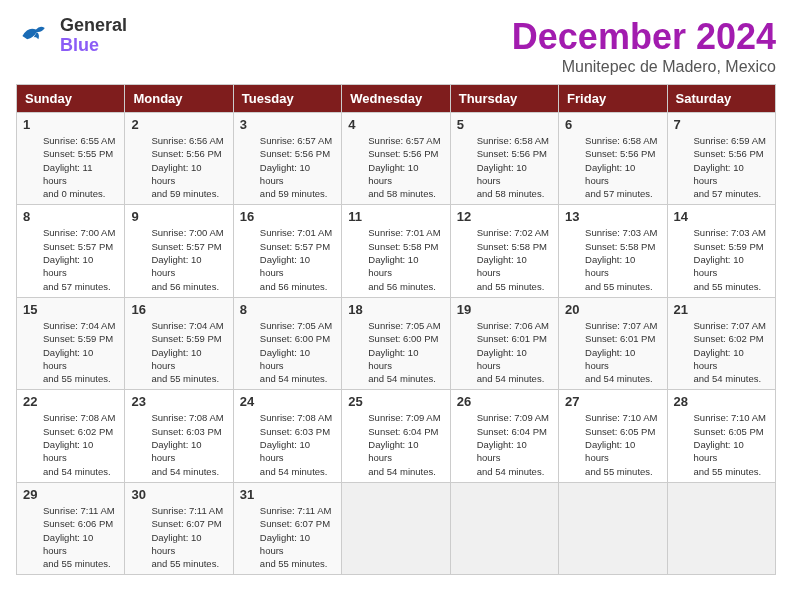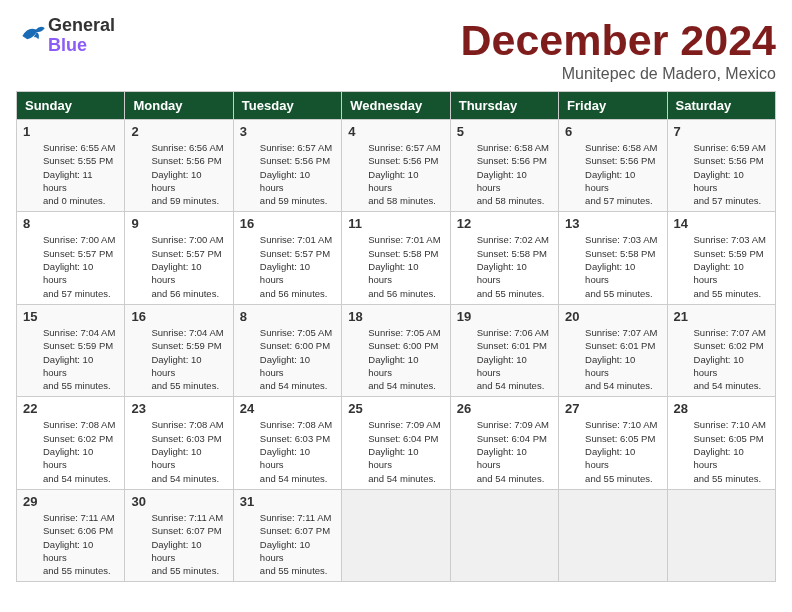--- a/index.html
+++ b/index.html
@@ -12,52 +12,52 @@
     }
     .header-area {
       display: flex;
       justify-content: space-between;
       align-items: flex-start;
       margin-bottom: 8px;
     }
     .logo {
       display: flex;
       align-items: center;
-      gap: 0;
+      gap: 12px;
     }
     .logo-text {
       font-size: 18px;
       font-weight: bold;
       line-height: 1.1;
     }
     .logo-text .general { color: #333; }
     .logo-text .blue { color: #8b5cf6; }
     .logo-bird {
       width: 32px;
       height: 32px;
     }
     .title-area {
       text-align: right;
     }
     .month-title {
-      font-size: 43px;
-      font-weight: bold;
-      color: #7f1d1d;
+      font-size: 36px;
+      font-weight: bold;
+      color: #a21caf;
     }
     .location-title {
       font-size: 16px;
       color: #555;
     }
     .calendar-table {
       width: 100%;
       border-collapse: collapse;
       font-size: 11px;
     }
     .calendar-table thead tr th {
-      background-color: #14532d;
+      background-color: #7f1d1d;
       color: #fff;
       text-align: left;
       padding: 6px 8px;
       font-size: 13px;
       font-weight: bold;
       border: 1px solid #ccc;
     }
     .calendar-table tbody tr td {
       border: 1px solid #ccc;
       vertical-align: top;

